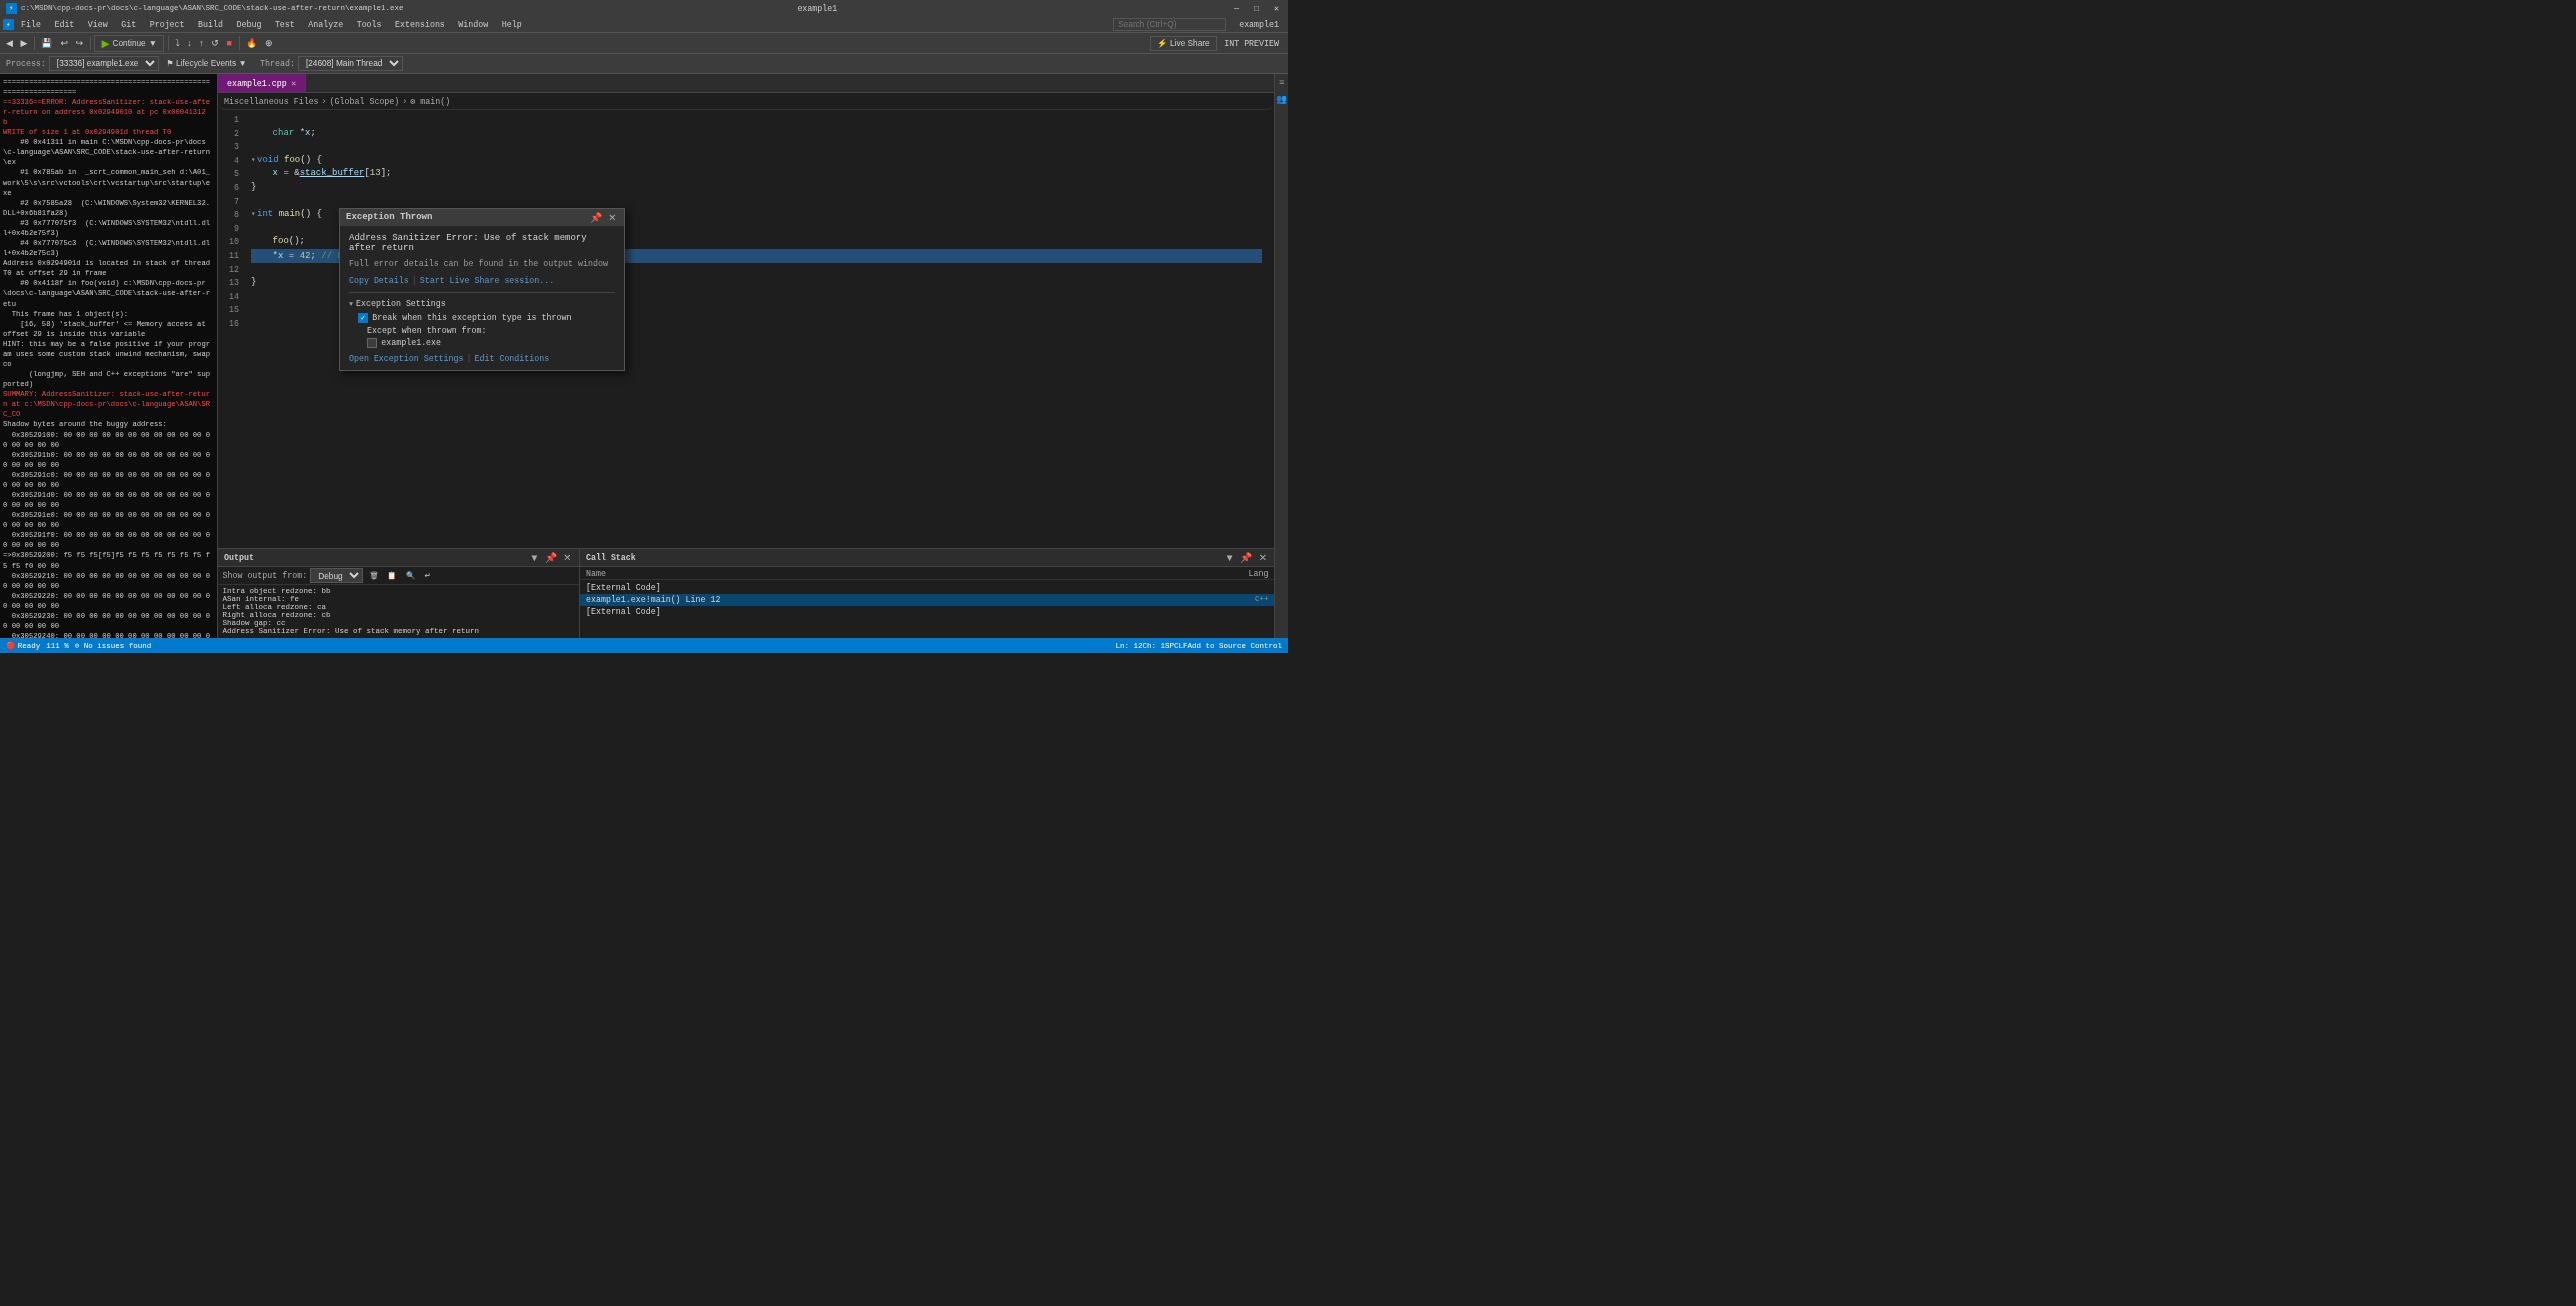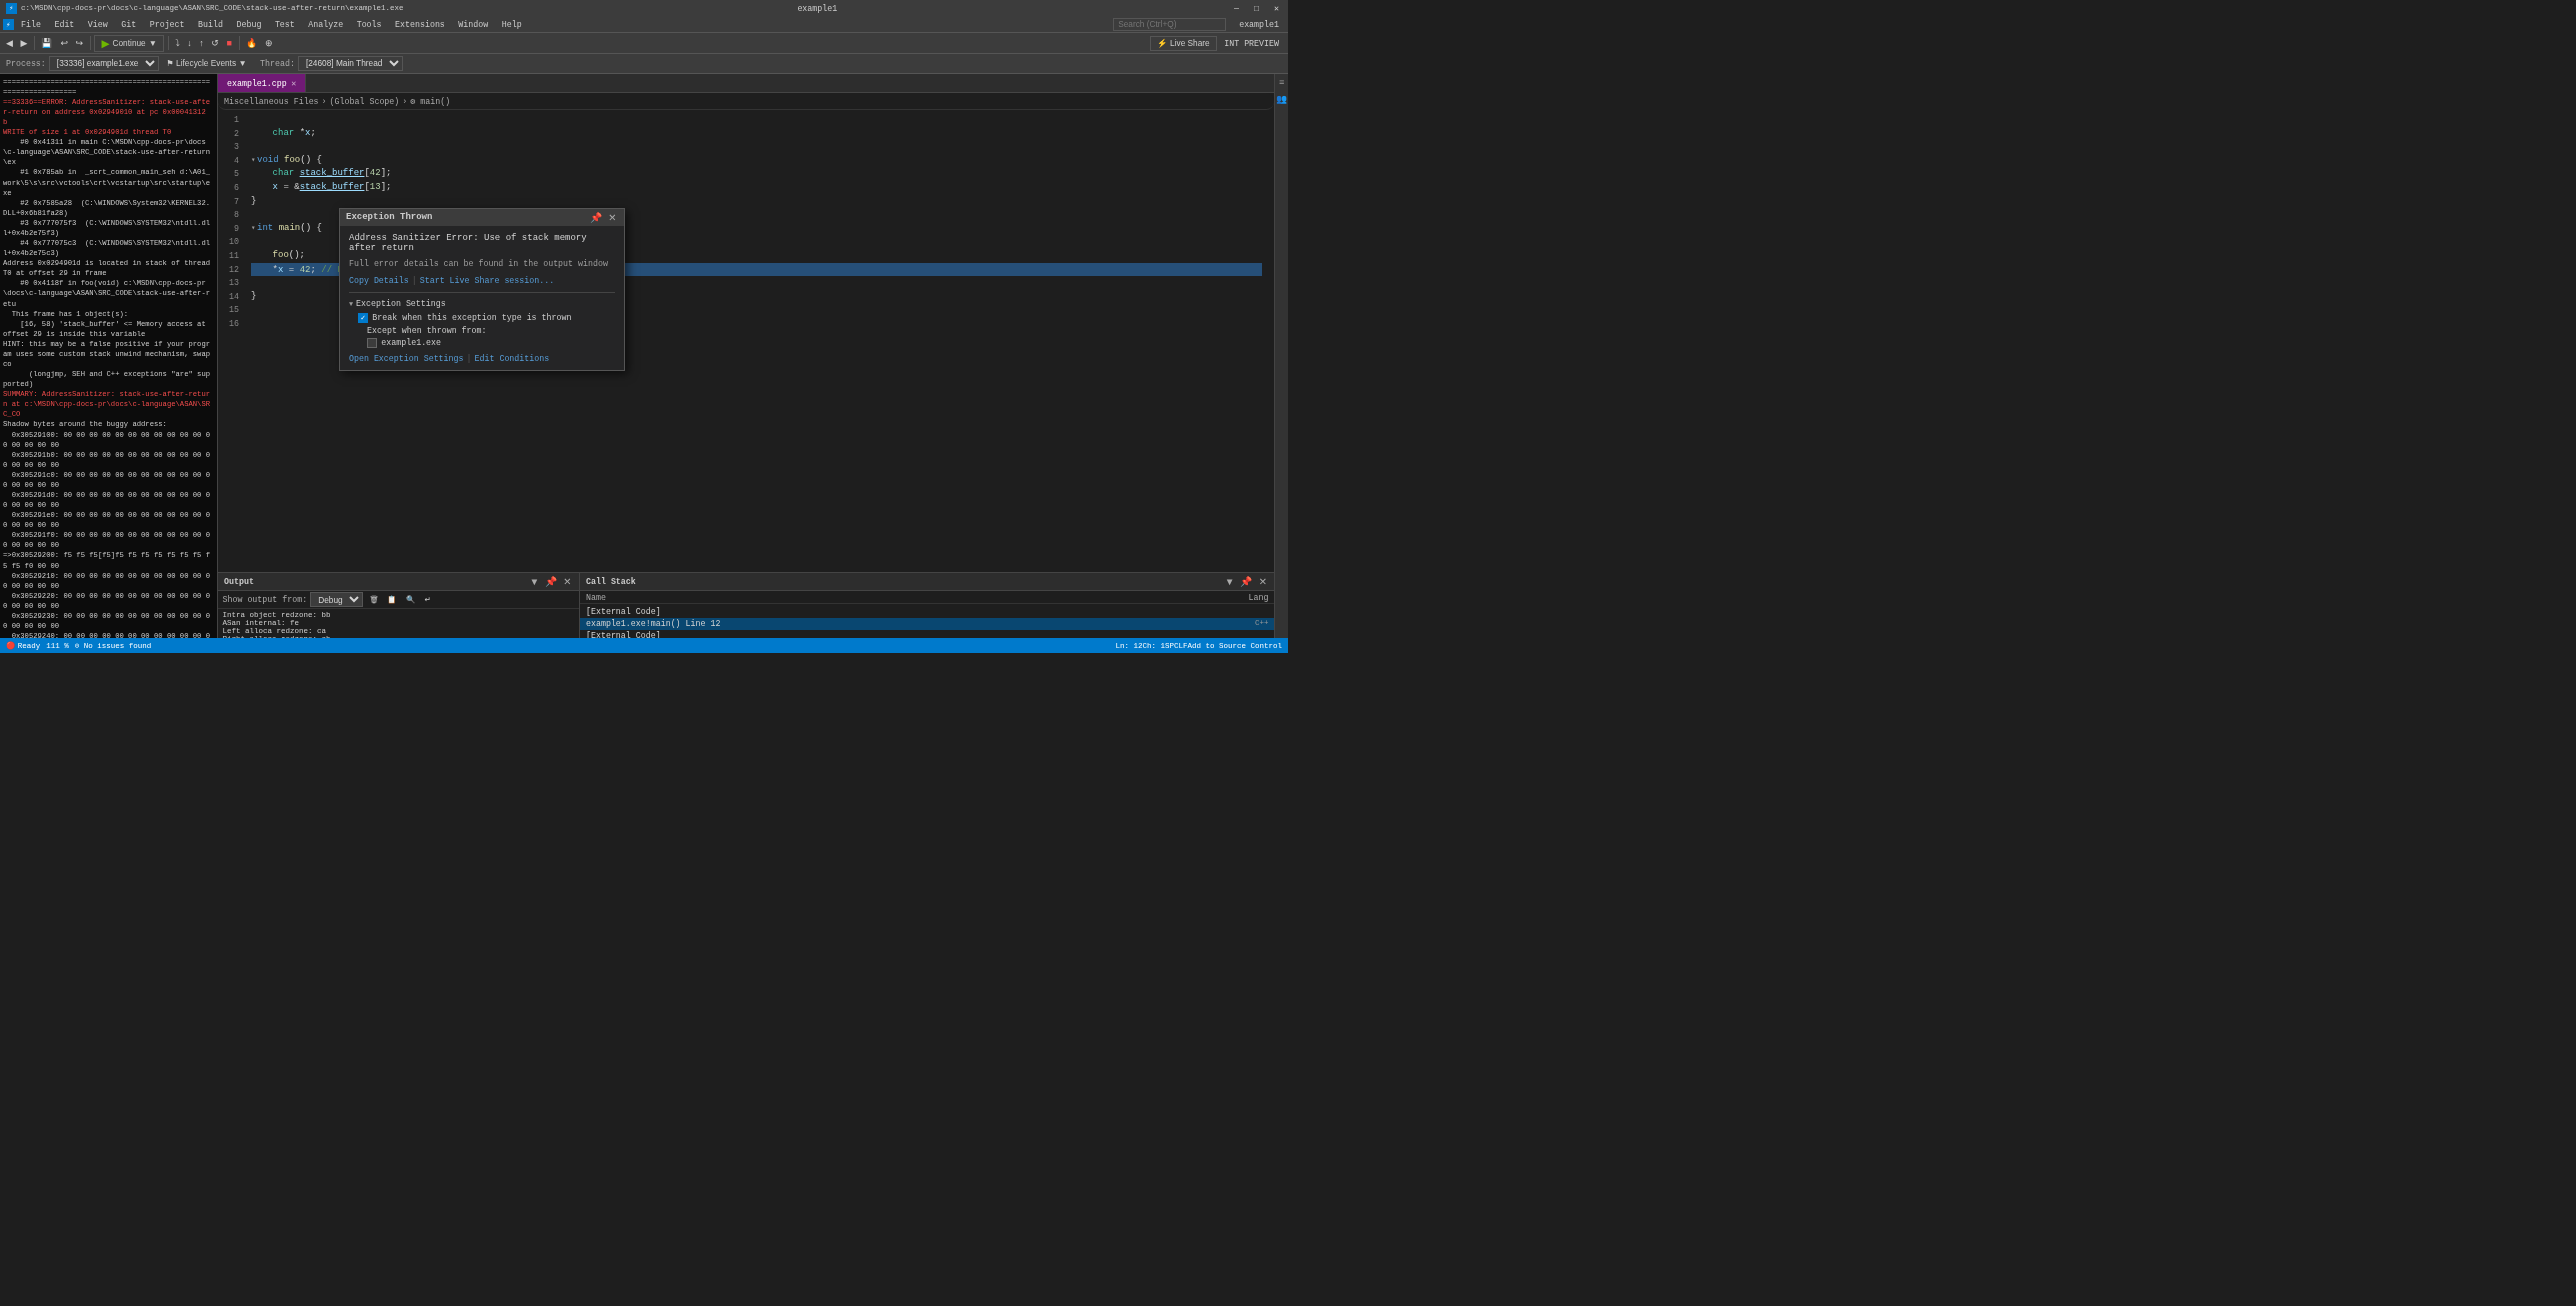--- a/index.html
+++ b/index.html
@@ -405,21 +405,21 @@
       margin-top: 6px;
     }
     .error-dot {
       color: #f14c4c;
       font-size: 10.5px;
       margin-left: 3px;
     }
 
     
     .bottom-area {
-      height: 66px;
+      height: 90px;
       display: flex;
       border-top: 0.8px solid #444;
       flex-shrink: 0;
     }
 
     
     .output-panel {
       width: 362px;
       background: #1e1e1e;
       border-right: 0.8px solid #444;
@@ -717,21 +717,20 @@
         <div>13</div>
         <div>14</div>
         <div>15</div>
         <div>16</div>
       </div>
       <div class="code-area">
         <div class="code-line">&nbsp;</div>
         <div class="code-line">    <span class="type">char</span> <span class="op">*</span><span class="var">x</span>;</div>
         <div class="code-line">&nbsp;</div>
         <div class="code-line"><span class="folding-arrow">▾</span><span class="kw">void</span> <span class="func">foo</span>() {</div>
-        <div class="code-line">    <span class="type">char</span> <span style="text-decoration:underline;color:#9cdcfe;">stack_buffer</span>[<span class="num">42</span>];</div>
         <div class="code-line">    <span class="var">x</span> = <span class="op">&amp;</span><span style="text-decoration:underline;color:#9cdcfe;">stack_buffer</span>[<span class="num">13</span>];</div>
         <div class="code-line">}</div>
         <div class="code-line">&nbsp;</div>
         <div class="code-line"><span class="folding-arrow">▾</span><span class="kw">int</span> <span class="func">main</span>() {</div>
         <div class="code-line">&nbsp;</div>
         <div class="code-line">    <span class="func">foo</span>();</div>
         <div class="code-line highlighted">    <span class="op">*</span><span class="var">x</span> = <span class="num">42</span>; <span class="comment">// Boom!</span> <span class="error-dot">●</span></div>
         <div class="code-line">&nbsp;</div>
         <div class="code-line">}</div>
         <div class="code-line">&nbsp;</div>

